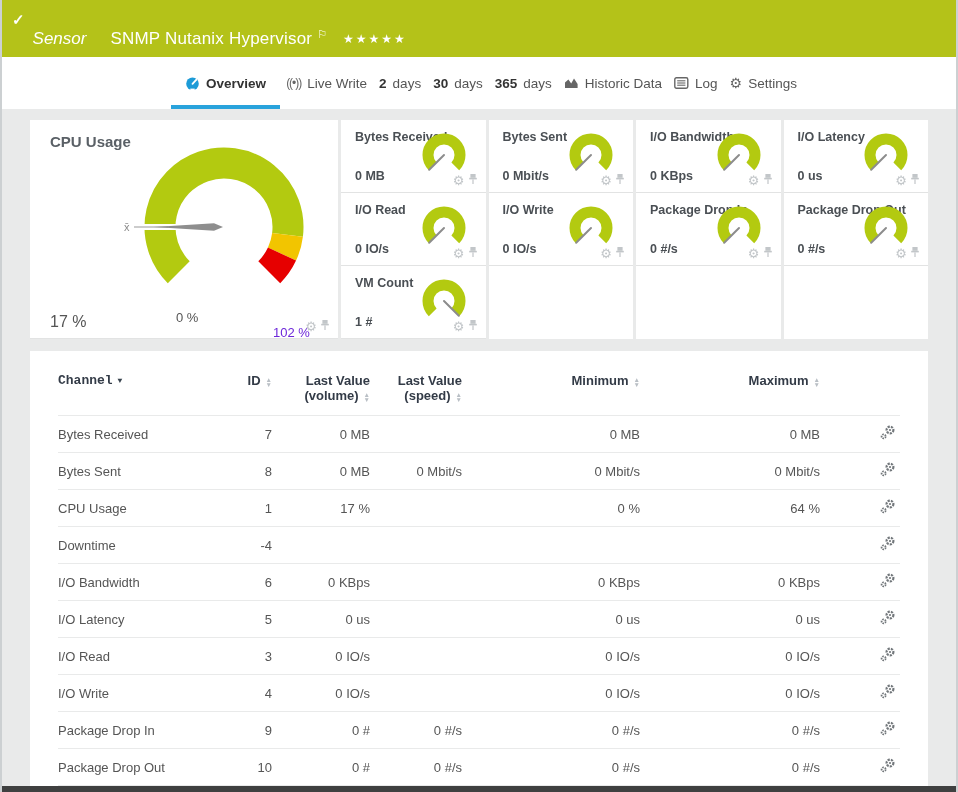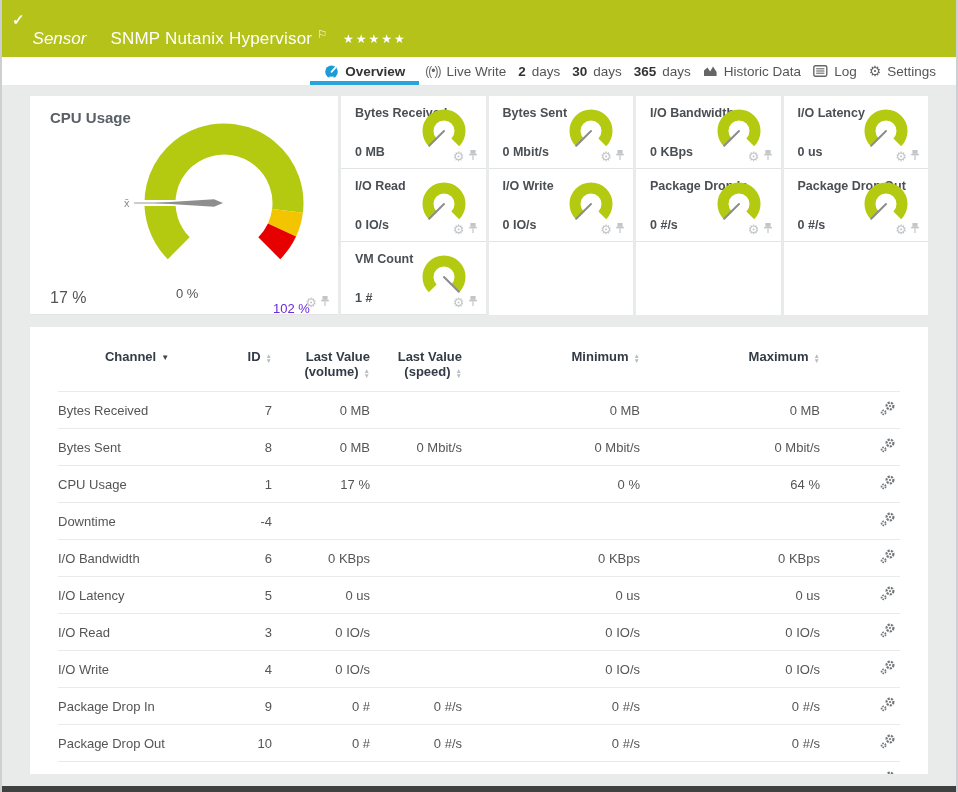--- a/index.html
+++ b/index.html
@@ -20,22 +20,22 @@
   .check { font-size: 15px; font-weight: bold; margin: 2px 8px 0 0; }
   .title-line { display: flex; align-items: baseline; }
   .type-label { font-style: italic; font-size: 17px; font-weight: 400; margin-right: 8px; margin-top: 20px; }
   .sensor-name { font-size: 17px; font-weight: 400; letter-spacing: .2px; margin-left: 16px; }
   .flag { font-size: 11px; margin-left: 5px; position: relative; top: -6px; }
   .stars { font-size: 12px; letter-spacing: 2px; margin-left: 16px; position: relative; top: -1px; cursor: pointer; }
   .status-ok { font-size: 15px; font-weight: 700; margin: 4px 0 0 18px; }
 
   
   .tabbar {
-    height: 28px; background: #fff; display: flex; align-items: stretch;
-    justify-content: flex-end; padding: 0 14px 0 30px;
+    height: 52px; background: #fff; display: flex; align-items: stretch;
+    justify-content: center; padding: 0 14px 0 30px;
   }
   .tab { display: flex; align-items: center; gap: 6px; position: relative;
          font-size: 13.5px; color: #555; cursor: pointer; padding: 0 6px; }
   .tab .t-num { font-weight: 700; color: #333; }
   .tab .t-num:empty { display: none; }
   .tab.active { color: #333; font-weight: 700; padding: 0 14px; }
   .tab.active::after { content: ""; position: absolute; left: 0; right: 0; bottom: 0;
                        height: 4px; background: #29a3dc; }
   .tab .ticon { display: inline-flex; align-items: center; color: #666; }
   .broadcast-txt { font-size: 12px; color: #555; letter-spacing: -1px; font-weight: 400; }
@@ -67,21 +67,21 @@
   .card-icons { position: absolute; right: 8px; bottom: 3px; display: flex; align-items: center; gap: 3px; cursor: pointer; }
   .card-icons .gear-small { font-size: 13px; color: #c2c6c9; line-height: 1; }
 
   
   .table-card { margin-top: 12px; background: #fff; padding: 8px 28px 0; height: 447px; overflow: hidden; }
   table.channels { width: 100%; border-collapse: collapse; table-layout: fixed; }
   col.c-channel { width: 158px; } col.c-id { width: 56px; } col.c-vol { width: 98px; }
   col.c-speed { width: 92px; } col.c-min { width: 178px; } col.c-max { width: 180px; } col.c-gear { width: 80px; }
   th { font-size: 13px; font-weight: 700; color: #333b47; text-align: right;
        padding: 14px 0 12px; vertical-align: top; cursor: pointer; }
-  th.left { text-align: center; }
+  th.left { text-align: left; font-family: Liberation Mono, monospace; }
   th .h2line { display: block; }
   td { font-size: 13px; color: #555; text-align: right; padding: 9px 0; border-top: 1px solid #e9eaea; }
   td.left { text-align: left; }
   tr.hdr th { border-top: none; }
   .sortsel { font-size: 8px; color: #39444f; margin-left: 5px; position: relative; top: -1px; }
   .sort { display: inline-flex; flex-direction: column; margin-left: 5px; vertical-align: middle; line-height: 0; }
   .sort i { font-style: normal; font-size: 6.5px; color: #b9bfc5; line-height: 5px; }
   td.gearcell { text-align: right; padding-right: 4px; }
   .row-gear { cursor: pointer; display: inline-block; }
 

